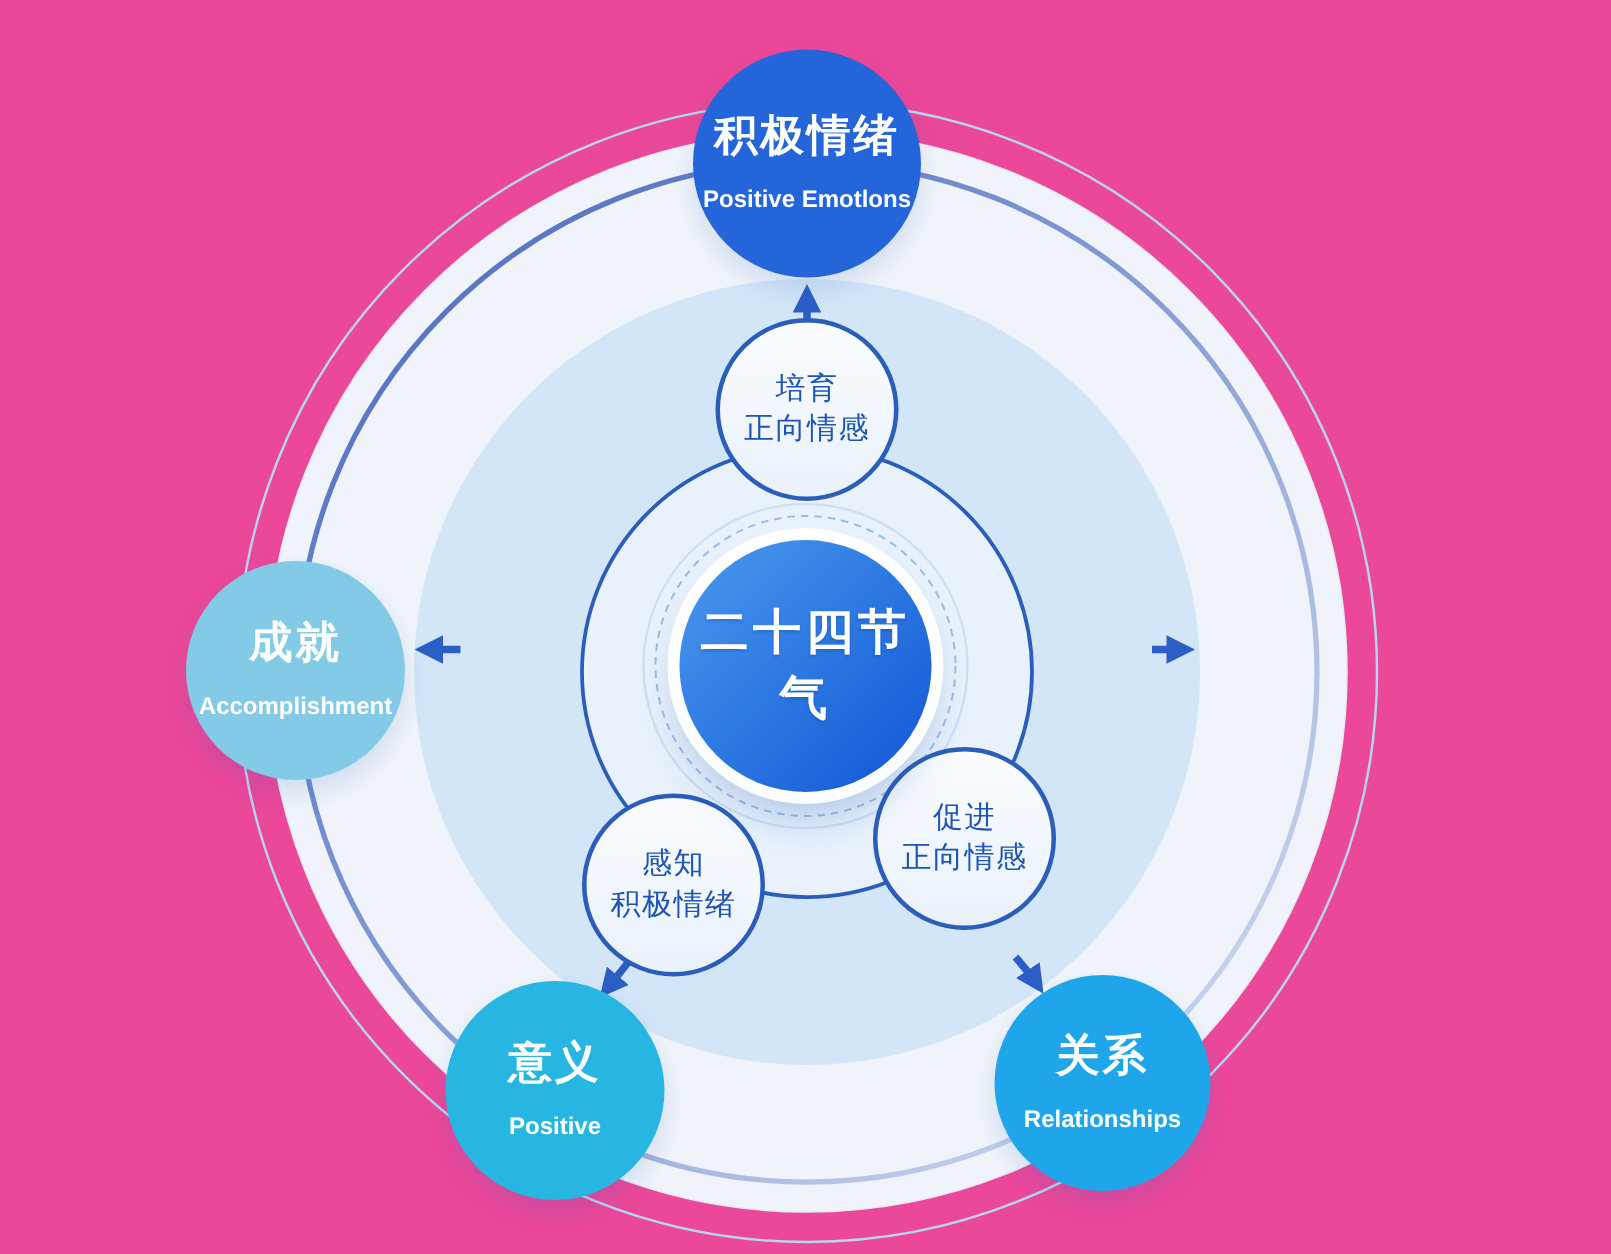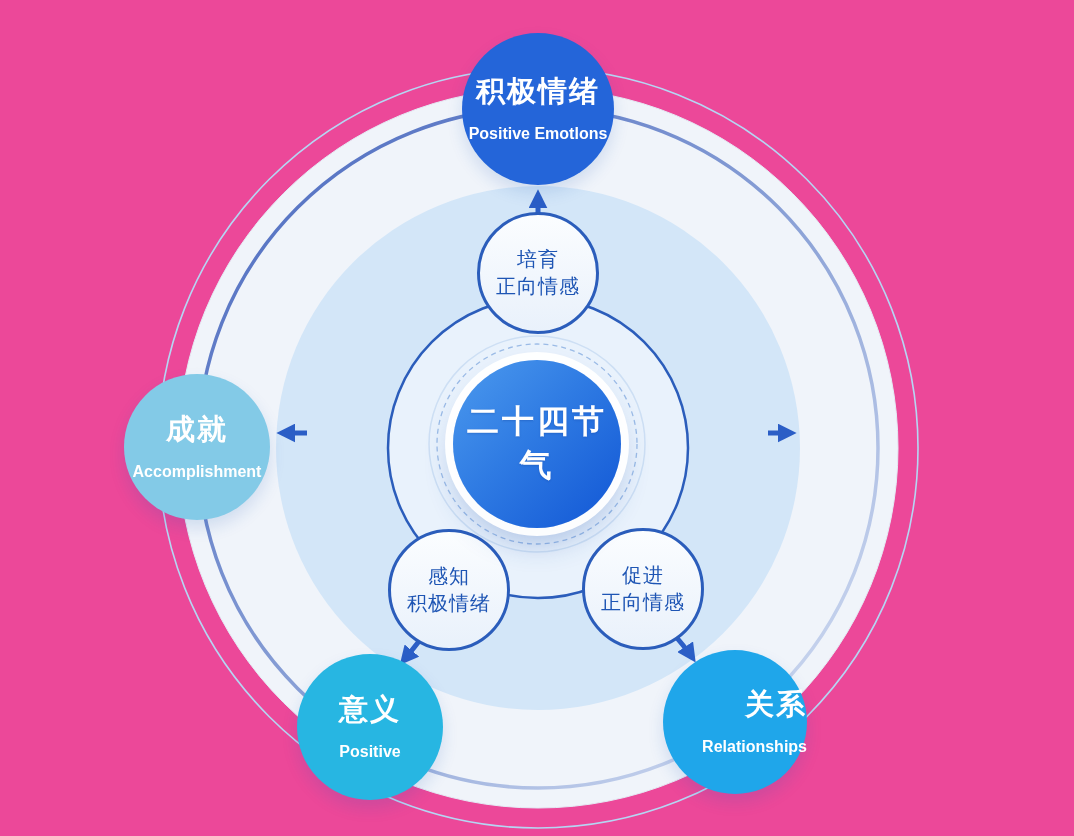--- a/index.html
+++ b/index.html
@@ -11,21 +11,21 @@
   .node{
     position:absolute;border-radius:50%;display:flex;flex-direction:column;
     align-items:center;justify-content:center;text-align:center;box-sizing:border-box;
   }
   
   .node-outer{color:#ffffff;box-shadow:0 8px 16px rgba(30,90,180,.15);}
   .node-outer .zh{font-size:29px;font-weight:bold;letter-spacing:2px;line-height:1.15;}
   .node-outer .en{font-size:16px;font-weight:bold;margin-top:16px;letter-spacing:0;}
   .c-pe{background:#2465D9;}
   .c-en{background:#1C8DE9;}
-  .c-re{background:#1FA6EA;align-items:flex-end;}
+  .c-re{background:#1FA6EA;}
   .c-me{background:#27B6E2;}
   .c-ac{background:#83CAE7;}
   
   .node-inner{
     background:linear-gradient(180deg,#fbfdff 0%,#e9f1fb 100%);
     border:3px solid #2B5DBB;color:#1E55B4;
   }
   .node-inner .l1,.node-inner .l2{font-size:20px;font-weight:normal;line-height:1.35;letter-spacing:1px;}
   
   .node-center{
@@ -88,21 +88,21 @@
     <span class="zh">成就</span>
     <span class="en">Accomplishment</span>
   </div>
 
   <div class="node node-inner" style="left:477px;top:212px;width:122px;height:122px;">
     <span class="l1">培育</span>
     <span class="l2">正向情感</span>
   </div>
 
 
-  <div class="node node-inner" style="left:582px;top:528px;width:122px;height:122px;">
+  <div class="node node-inner" style="left:582px;top:498px;width:122px;height:122px;">
     <span class="l1">促进</span>
     <span class="l2">正向情感</span>
   </div>
 
   <div class="node node-inner" style="left:388px;top:529px;width:122px;height:122px;">
     <span class="l1">感知</span>
     <span class="l2">积极情绪</span>
   </div>
 
 

